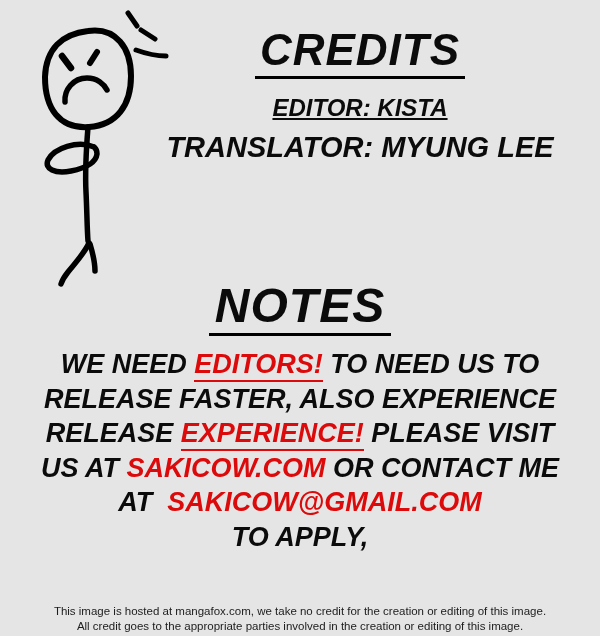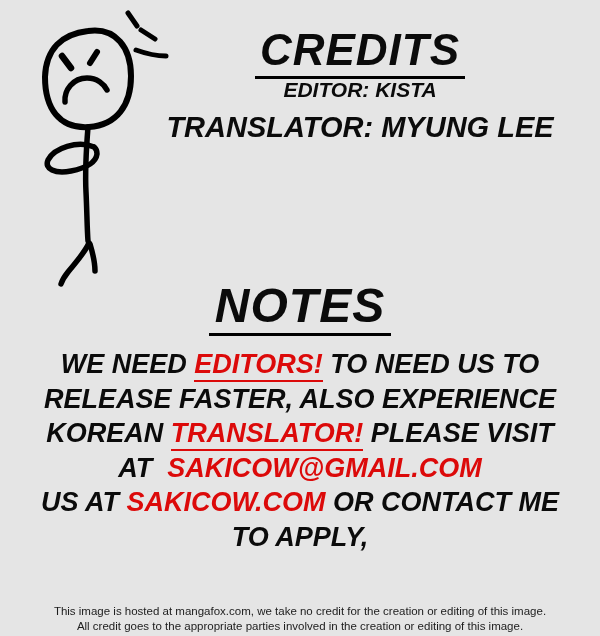--- a/index.html
+++ b/index.html
@@ -35,22 +35,24 @@
   }
   .big-title {
     display: inline-block;
     font-size: 44px;
     line-height: 1.0;
     letter-spacing: 1px;
     border-bottom: 3px solid #000;
     padding: 0 5px 4px 5px;
   }
   .credit-line-1 {
-    font-size: 21px;
+    margin-top: 17px;
+    font-size: 24px;
     line-height: 1.0;
+    text-decoration: underline;
   }
   .credit-line-2 {
     margin-top: 13px;
     font-size: 29px;
     line-height: 1.0;
   }
   
   .notes {
     position: absolute;
     left: 0;
@@ -126,25 +128,25 @@
 
   <div class="notes">
     <div class="notes-title-wrap">
       <span class="comic notes-title">NOTES</span>
     </div>
 
     <div class="comic note-line"><span>WE NEED </span><span class="seg-red seg-u">EDITORS!</span><span> TO NEED US TO</span></div>
 
     <div class="comic note-line"><span>RELEASE FASTER, ALSO EXPERIENCE</span></div>
 
-    <div class="comic note-line"><span>KOREAN </span><span class="seg-red seg-u">TRANSLATOR!</span><span> PLEASE VISIT</span></div>
+    <div class="comic note-line"><span>RELEASE </span><span class="seg-red seg-u">EXPERIENCE!</span><span> PLEASE VISIT</span></div>
+
+    <div class="comic note-line"><span>US AT </span><span class="seg-red">SAKICOW.COM</span><span> OR CONTACT ME</span></div>
 
     <div class="comic note-line"><span>AT  </span><span class="seg-red">SAKICOW@GMAIL.COM</span></div>
-
-    <div class="comic note-line"><span>US AT </span><span class="seg-red">SAKICOW.COM</span><span> OR CONTACT ME</span></div>
 
     <div class="comic note-line"><span>TO APPLY,</span></div>
 
   </div>
 
   <div class="footer">
     <div>This image is hosted at mangafox.com, we take no credit for the creation or editing of this image.</div>
     <div>All credit goes to the appropriate parties involved in the creation or editing of this image.</div>
   </div>
 

